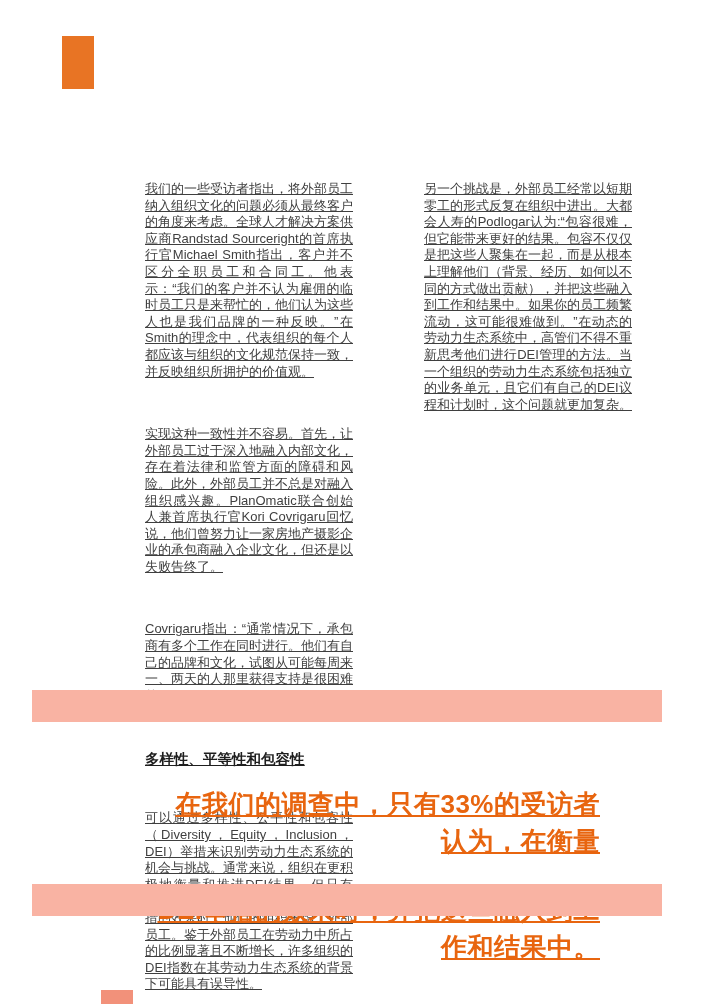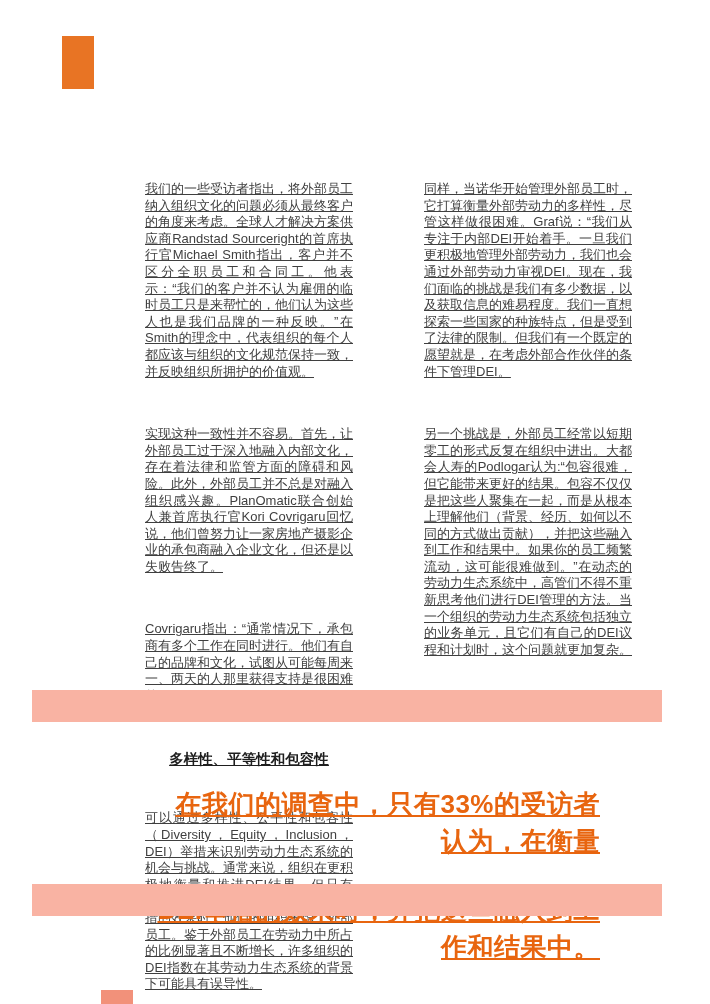--- a/index.html
+++ b/index.html
@@ -31,21 +31,21 @@
   }
   .col-left  { left: 81px; }
   .col-right { left: 360px; }
   .col p { margin-bottom: 14px; }
   .section-heading {
     font-size: 14.5px;
     font-weight: bold;
     color: #1E1E1E;
     margin: 2px 0 9px 0;
     line-height: 19px;
-    text-align: center;
+    text-align: left;
   }
   .rule {
     position: absolute;
     left: 0;
     width: 630px; height: 2px;
     background: #F9B3A3;
   }
   .rule-top    { top: 658px; }
   .rule-bottom { top: 852px; }
   .pull-quote {
@@ -101,21 +101,20 @@
 
   <div class="col col-left">
     <p>我们的一些受访者指出，将外部员工纳入组织文化的问题必须从最终客户的角度来考虑。全球人才解决方案供应商Randstad Sourceright的首席执行官Michael Smith指出，客户并不区分全职员工和合同工。他表示：“我们的客户并不认为雇佣的临时员工只是来帮忙的，他们认为这些人也是我们品牌的一种反映。”在Smith的理念中，代表组织的每个人都应该与组织的文化规范保持一致，并反映组织所拥护的价值观。</p>
     <p>实现这种一致性并不容易。首先，让外部员工过于深入地融入内部文化，存在着法律和监管方面的障碍和风险。此外，外部员工并不总是对融入组织感兴趣。PlanOmatic联合创始人兼首席执行官Kori Covrigaru回忆说，他们曾努力让一家房地产摄影企业的承包商融入企业文化，但还是以失败告终了。</p>
     <p>Covrigaru指出：“通常情况下，承包商有多个工作在同时进行。他们有自己的品牌和文化，试图从可能每周来一、两天的人那里获得支持是很困难的。”</p>
     <h2 class="section-heading">多样性、平等性和包容性</h2>
     <p>可以通过多样性、公平性和包容性（Diversity，Equity，Inclusion，DEI）举措来识别劳动力生态系统的机会与挑战。通常来说，组织在更积极地衡量和推进DEI结果。但只有33%的调查对象表示，在衡量DEI举措的效果时，他们的组织考虑了外部员工。鉴于外部员工在劳动力中所占的比例显著且不断增长，许多组织的DEI指数在其劳动力生态系统的背景下可能具有误导性。</p>
   </div>
 
   <div class="col col-right">
-    <p>同样，当诺华开始管理外部员工时，它打算衡量外部劳动力的多样性，尽管这样做很困难。Graf说：“我们从专注于内部DEI开始着手。一旦我们更积极地管理外部劳动力，我们也会通过外部劳动力审视DEI。现在，我们面临的挑战是我们有多少数据，以及获取信息的难易程度。我们一直想探索一些国家的种族特点，但是受到了法律的限制。但我们有一个既定的愿望就是，在考虑外部合作伙伴的条件下管理DEI。</p>
     <p>另一个挑战是，外部员工经常以短期零工的形式反复在组织中进出。大都会人寿的Podlogar认为:“包容很难，但它能带来更好的结果。包容不仅仅是把这些人聚集在一起，而是从根本上理解他们（背景、经历、如何以不同的方式做出贡献），并把这些融入到工作和结果中。如果你的员工频繁流动，这可能很难做到。”在动态的劳动力生态系统中，高管们不得不重新思考他们进行DEI管理的方法。当一个组织的劳动力生态系统包括独立的业务单元，且它们有自己的DEI议程和计划时，这个问题就更加复杂。</p>
   </div>
 
   <div class="rule rule-top"></div>
 
   <div class="pull-quote">
     <div>在我们的调查中，只有33%的受访者认为，在衡量</div>
     <div>DEI举措的效果时，并把这些融入到工作和结果中。</div>
   </div>
 

